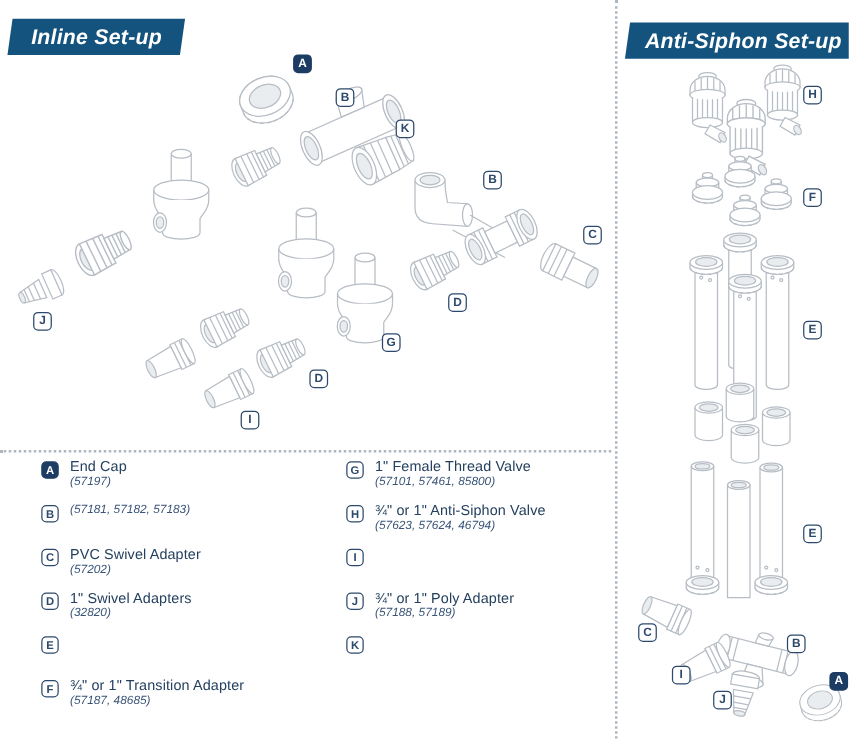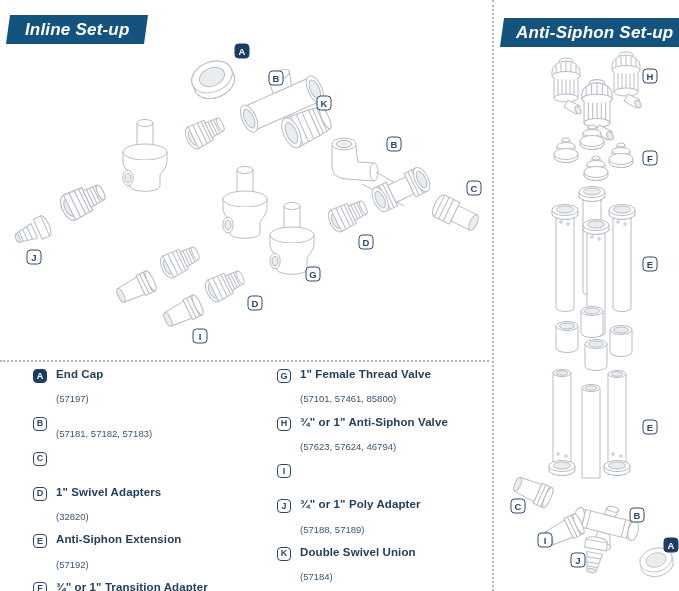--- a/index.html
+++ b/index.html
@@ -38,22 +38,22 @@
   .legend-col.left{left:33px;width:232px;}
   .legend-col.right{left:277px;width:212px;}
   .lrow{display:flex;gap:9px;margin-bottom:11px;align-items:flex-start;min-height:24px;}
   .lbadge{
     flex:0 0 auto;width:14px;height:14px;margin-top:1px;
     border:1.4px solid #2c486b;border-radius:4px;background:#fff;color:#2c486b;
     font-size:9px;font-weight:bold;display:flex;align-items:center;justify-content:center;
     box-sizing:border-box;line-height:1;
   }
   .lbadge.filled{background:#1d3c63;border-color:#1d3c63;color:#fff;}
-  .lname{font-size:11.5px;font-weight:bold;color:#24405e;line-height:1.15;letter-spacing:.1px;}
-  .lparts{font-size:9.5px;color:#3a5578;margin-top:13px;line-height:1.1;}
+  .lname{font-size:11.5px;font-weight:normal;color:#24405e;line-height:1.15;letter-spacing:.1px;}
+  .lparts{font-size:9.5px;font-style:italic;color:#3a5578;margin-top:0;line-height:1.1;}
 </style>
 </head>
 <body>
 
 <div class="banner inline">
   <span>Inline Set-up</span>
 </div>
 <div class="banner anti">
   <span>Anti-Siphon Set-up</span>
 </div>
@@ -300,34 +300,34 @@
       </div>
   </div>
   <div class="lrow">
     <span class="lbadge">B</span>
     <div>
          <div class="lparts">(57181, 57182, 57183)</div>
       </div>
   </div>
   <div class="lrow">
     <span class="lbadge">C</span>
+    <div>
+        <div class="lname">PVC Swivel Adapter</div>
+         <div class="lparts">(57202)</div>
+      </div>
   </div>
   <div class="lrow">
     <span class="lbadge">D</span>
     <div>
         <div class="lname">1" Swivel Adapters</div>
          <div class="lparts">(32820)</div>
       </div>
   </div>
   <div class="lrow">
     <span class="lbadge">E</span>
-    <div>
-        <div class="lname">Anti-Siphon Extension</div>
-         <div class="lparts">(57192)</div>
-      </div>
   </div>
   <div class="lrow">
     <span class="lbadge">F</span>
     <div>
         <div class="lname">¾" or 1" Transition Adapter</div>
          <div class="lparts">(57187, 48685)</div>
       </div>
   </div>
 </div>
 
@@ -351,18 +351,14 @@
   </div>
   <div class="lrow">
     <span class="lbadge">J</span>
     <div>
         <div class="lname">¾" or 1" Poly Adapter</div>
          <div class="lparts">(57188, 57189)</div>
       </div>
   </div>
   <div class="lrow">
     <span class="lbadge">K</span>
-    <div>
-        <div class="lname">Double Swivel Union</div>
-         <div class="lparts">(57184)</div>
-      </div>
   </div>
 </div>
 
 </body></html>

